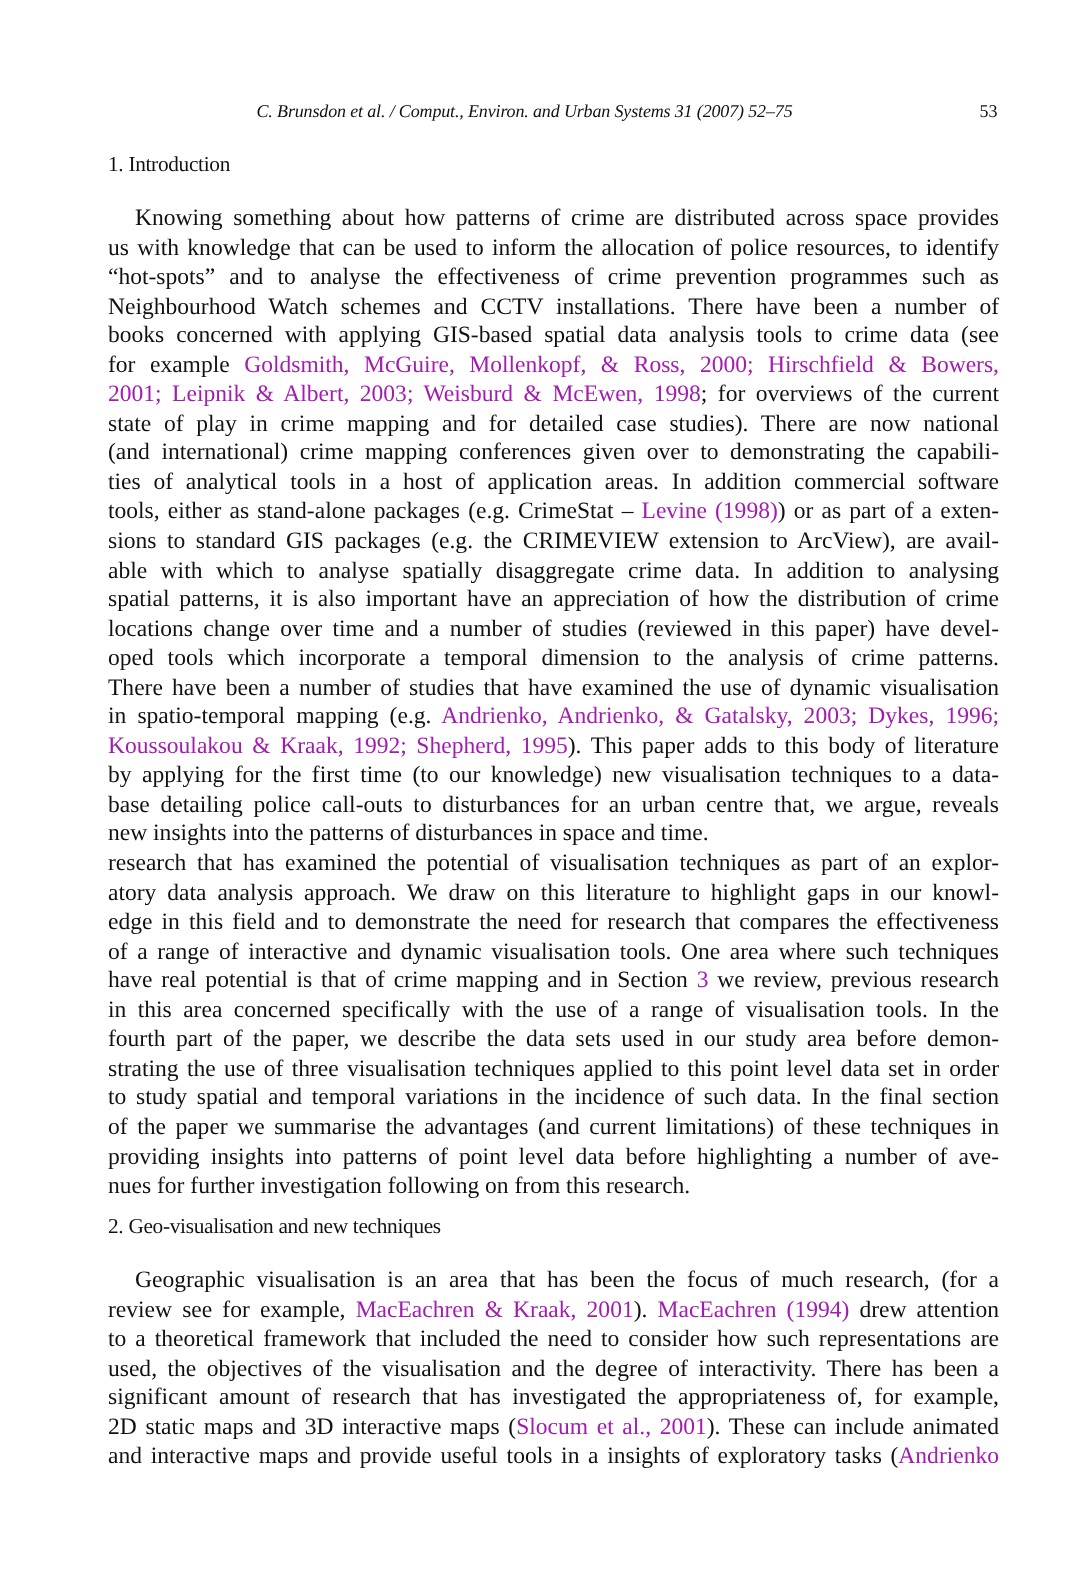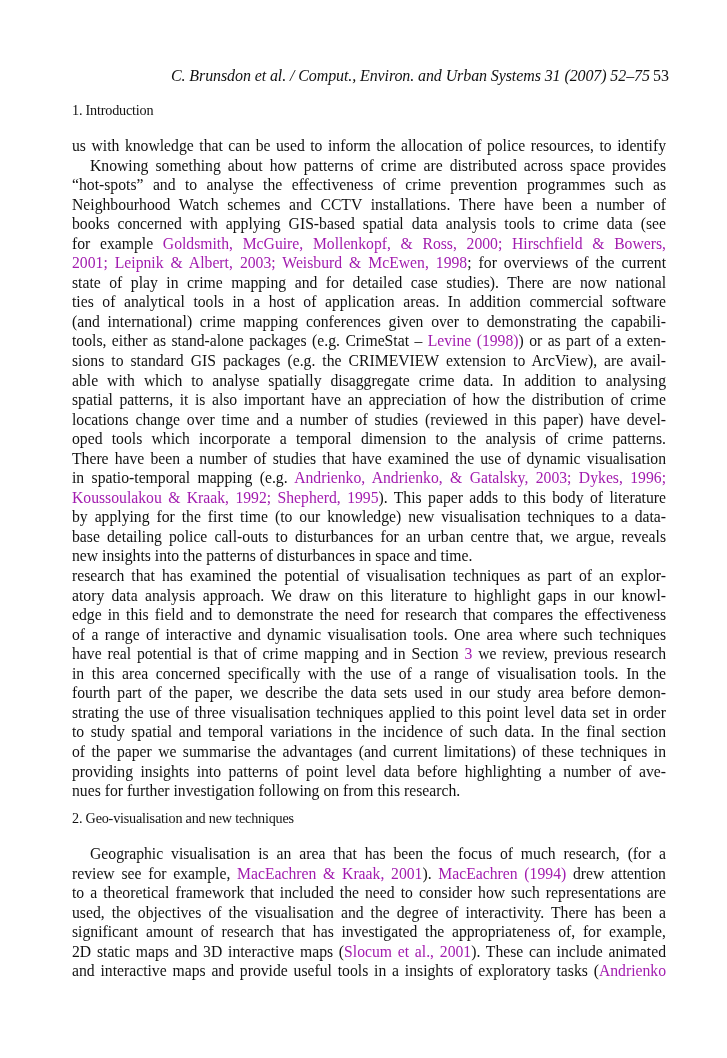--- a/index.html
+++ b/index.html
@@ -1,47 +1,47 @@
 <!DOCTYPE html>
 <html><head>
 <meta charset="utf-8">
 <style>
   html, body { margin: 0; padding: 0; background: #ffffff; }
   body { width: 727px; height: 1058px; position: relative; overflow: hidden;
          font-family: "Liberation Serif", "DejaVu Serif", serif; color: #111; }
-  .running-head { position: absolute; top: 67px; left: 0; width: 727px; height: 18px; font-size: 16px; }
+  .running-head { position: absolute; top: 67px; left: 0; width: 727px; height: 18px; font-size: 12px; }
   .running-head .title { position: absolute; left: 171px; top: 0; font-style: italic; letter-spacing: -0.1px; }
   .running-head .pageno { position: absolute; left: 653px; top: 0; }
   .sec-head { position: absolute; left: 72px; font-weight: normal; font-size: 14.2px; letter-spacing: -0.2px; }
   .body-block { position: absolute; left: 72px; width: 594px; font-size: 15.7px; line-height: 19.55px; }
   .line { display: block; height: 19.55px; white-space: nowrap; text-align: justify; text-align-last: justify; overflow: visible; }
   .line.last { text-align-last: left; }
   .line.indent { text-indent: 18px; }
   .cite { color: #a21caf; }
 </style>
 </head>
 <body>
 
 <div class="running-head">
   <span class="title">C. Brunsdon et al. / Comput., Environ. and Urban Systems 31 (2007) 52–75</span>
   <span class="pageno">53</span>
 </div>
 
 <div class="sec-head" style="top:102px">1. Introduction</div>
 <div class="body-block" id="sec0" style="top:136px">
+    <span class="line indent"><span>Knowing something about how patterns of crime are distributed across space provides</span></span>
     <span class="line"><span>us with knowledge that can be used to inform the allocation of police resources, to identify</span></span>
-    <span class="line indent"><span>Knowing something about how patterns of crime are distributed across space provides</span></span>
     <span class="line"><span>“hot-spots” and to analyse the effectiveness of crime prevention programmes such as</span></span>
     <span class="line"><span>Neighbourhood Watch schemes and CCTV installations. There have been a number of</span></span>
     <span class="line"><span>books concerned with applying GIS-based spatial data analysis tools to crime data (see</span></span>
     <span class="line"><span>for example </span><span class="cite">Goldsmith, McGuire, Mollenkopf, &amp; Ross, 2000; Hirschfield &amp; Bowers,</span></span>
     <span class="line"><span class="cite">2001; Leipnik &amp; Albert, 2003; Weisburd &amp; McEwen, 1998</span><span>; for overviews of the current</span></span>
     <span class="line"><span>state of play in crime mapping and for detailed case studies). There are now national</span></span>
+    <span class="line"><span>(and international) crime mapping conferences given over to demonstrating the capabili-</span></span>
     <span class="line"><span>ties of analytical tools in a host of application areas. In addition commercial software</span></span>
-    <span class="line"><span>(and international) crime mapping conferences given over to demonstrating the capabili-</span></span>
     <span class="line"><span>tools, either as stand-alone packages (e.g. CrimeStat – </span><span class="cite">Levine (1998)</span><span>) or as part of a exten-</span></span>
     <span class="line"><span>sions to standard GIS packages (e.g. the CRIMEVIEW extension to ArcView), are avail-</span></span>
     <span class="line"><span>able with which to analyse spatially disaggregate crime data. In addition to analysing</span></span>
     <span class="line"><span>spatial patterns, it is also important have an appreciation of how the distribution of crime</span></span>
     <span class="line"><span>locations change over time and a number of studies (reviewed in this paper) have devel-</span></span>
     <span class="line"><span>oped tools which incorporate a temporal dimension to the analysis of crime patterns.</span></span>
     <span class="line"><span>There have been a number of studies that have examined the use of dynamic visualisation</span></span>
     <span class="line"><span>in spatio-temporal mapping (e.g. </span><span class="cite">Andrienko, Andrienko, &amp; Gatalsky, 2003; Dykes, 1996;</span></span>
     <span class="line"><span class="cite">Koussoulakou &amp; Kraak, 1992; Shepherd, 1995</span><span>). This paper adds to this body of literature</span></span>
     <span class="line"><span>by applying for the first time (to our knowledge) new visualisation techniques to a data-</span></span>

